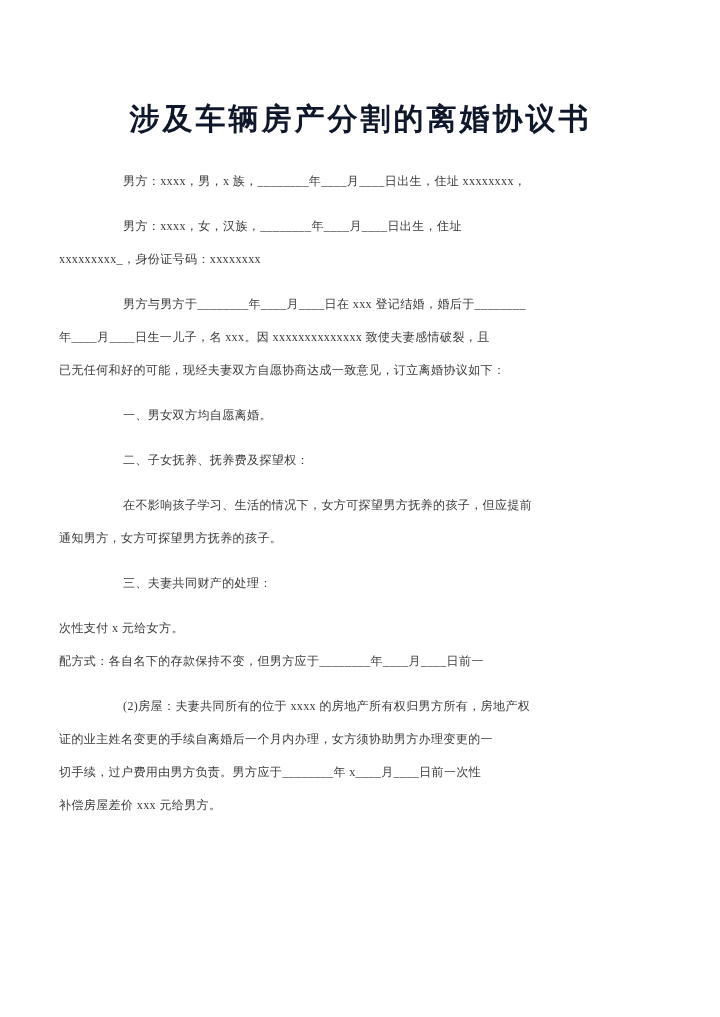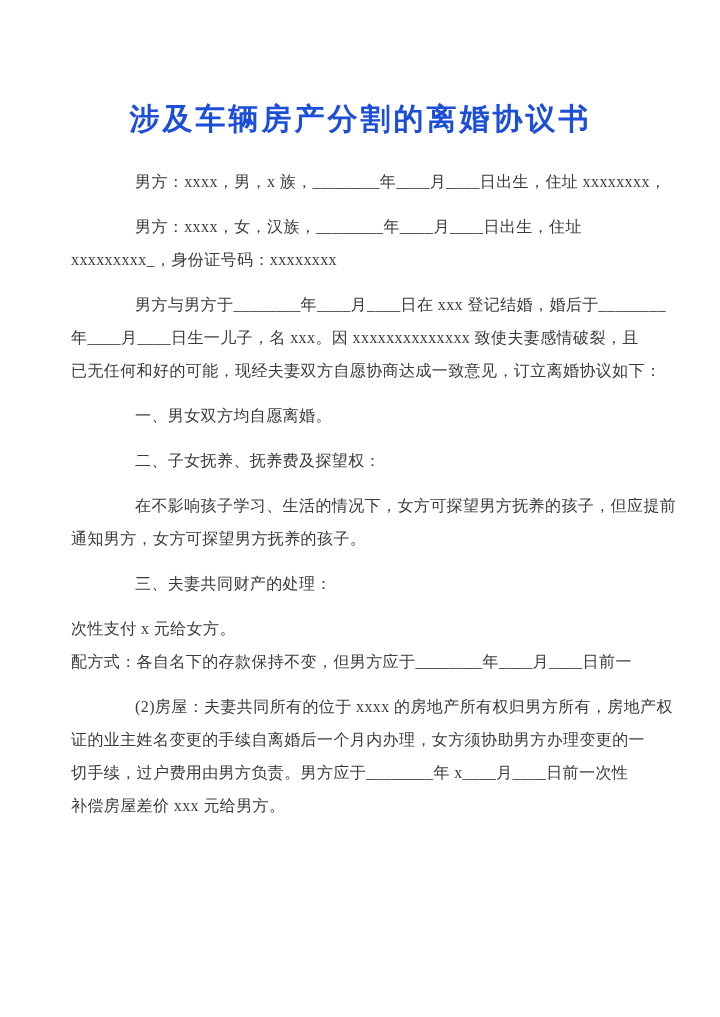--- a/index.html
+++ b/index.html
@@ -21,31 +21,30 @@
     padding: 97px 58px 0 59px;
     background: #ffffff;
   }
   .doc-title {
     margin: 0 0 24px 0;
     font-size: 30px;
     line-height: 44px;
     font-weight: bold;
     text-align: center;
     letter-spacing: 3px;
-    color: #1d4ed8;
+    color: #0f172a;
   }
   .block {
     margin: 0 0 12px 0;
   }
   .line {
-    font-size: 16px;
+    font-size: 12px;
     line-height: 33px;
     letter-spacing: 0.4px;
     white-space: pre;
-    margin-left: 12px;
   }
   .line.first {
     text-indent: 64px;
   }
 </style>
 </head>
 <body>
 
 <div class="page">
 

